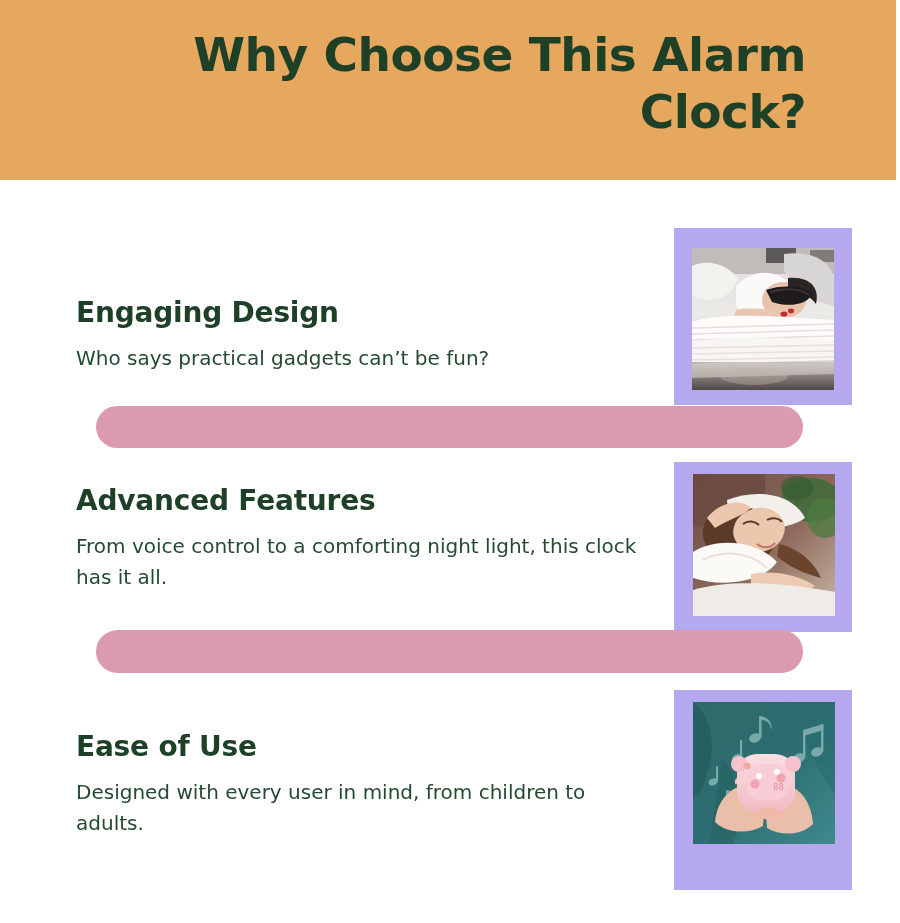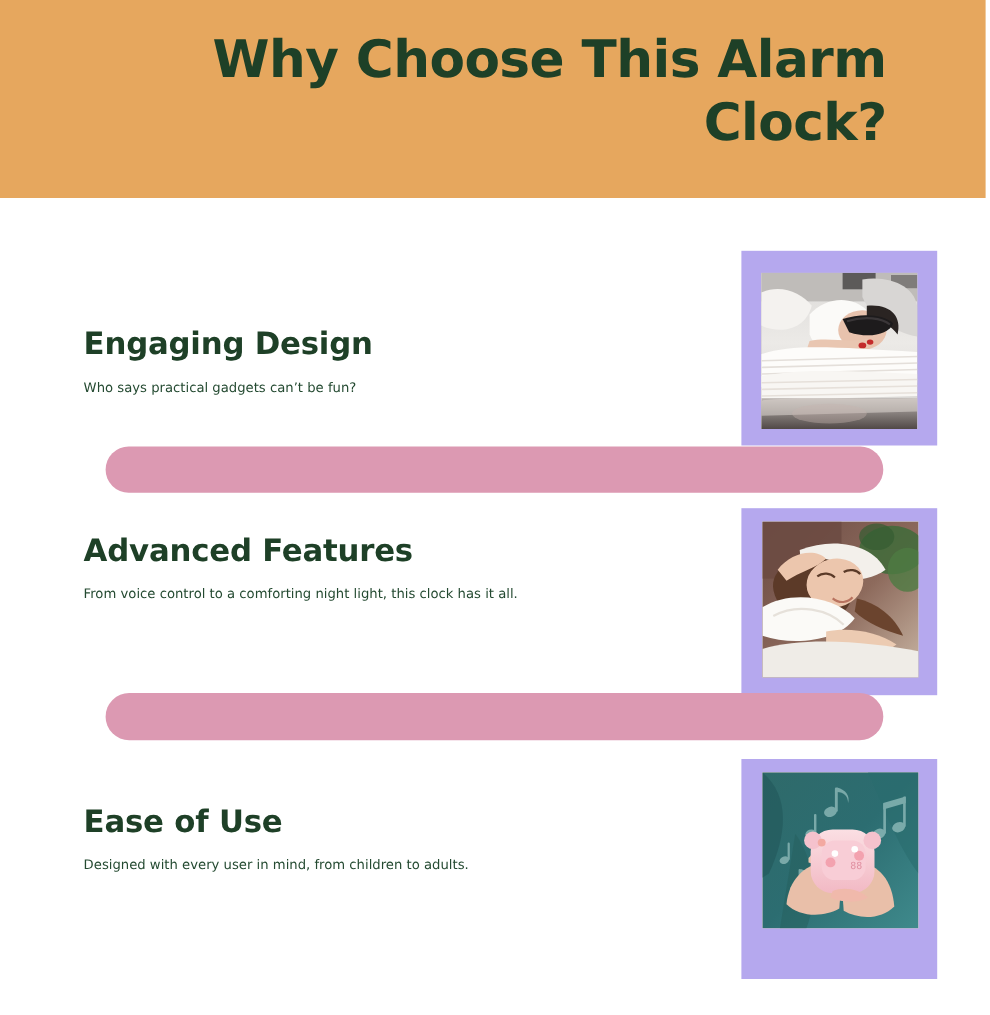--- a/index.html
+++ b/index.html
@@ -72,21 +72,21 @@
     font-size: 28px;
     line-height: 1.18;
     letter-spacing: -0.2px;
     color: #1e4027;
     margin-bottom: 14px;
   }
 
   .feature-body {
     font-family: "DejaVu Sans", sans-serif;
     font-weight: 400;
-    font-size: 12px;
+    font-size: 20px;
     line-height: 1.55;
     color: #244a31;
   }
 
   
   .photo-frame {
     position: absolute;
     background: #b5a8ee;
   }
 

